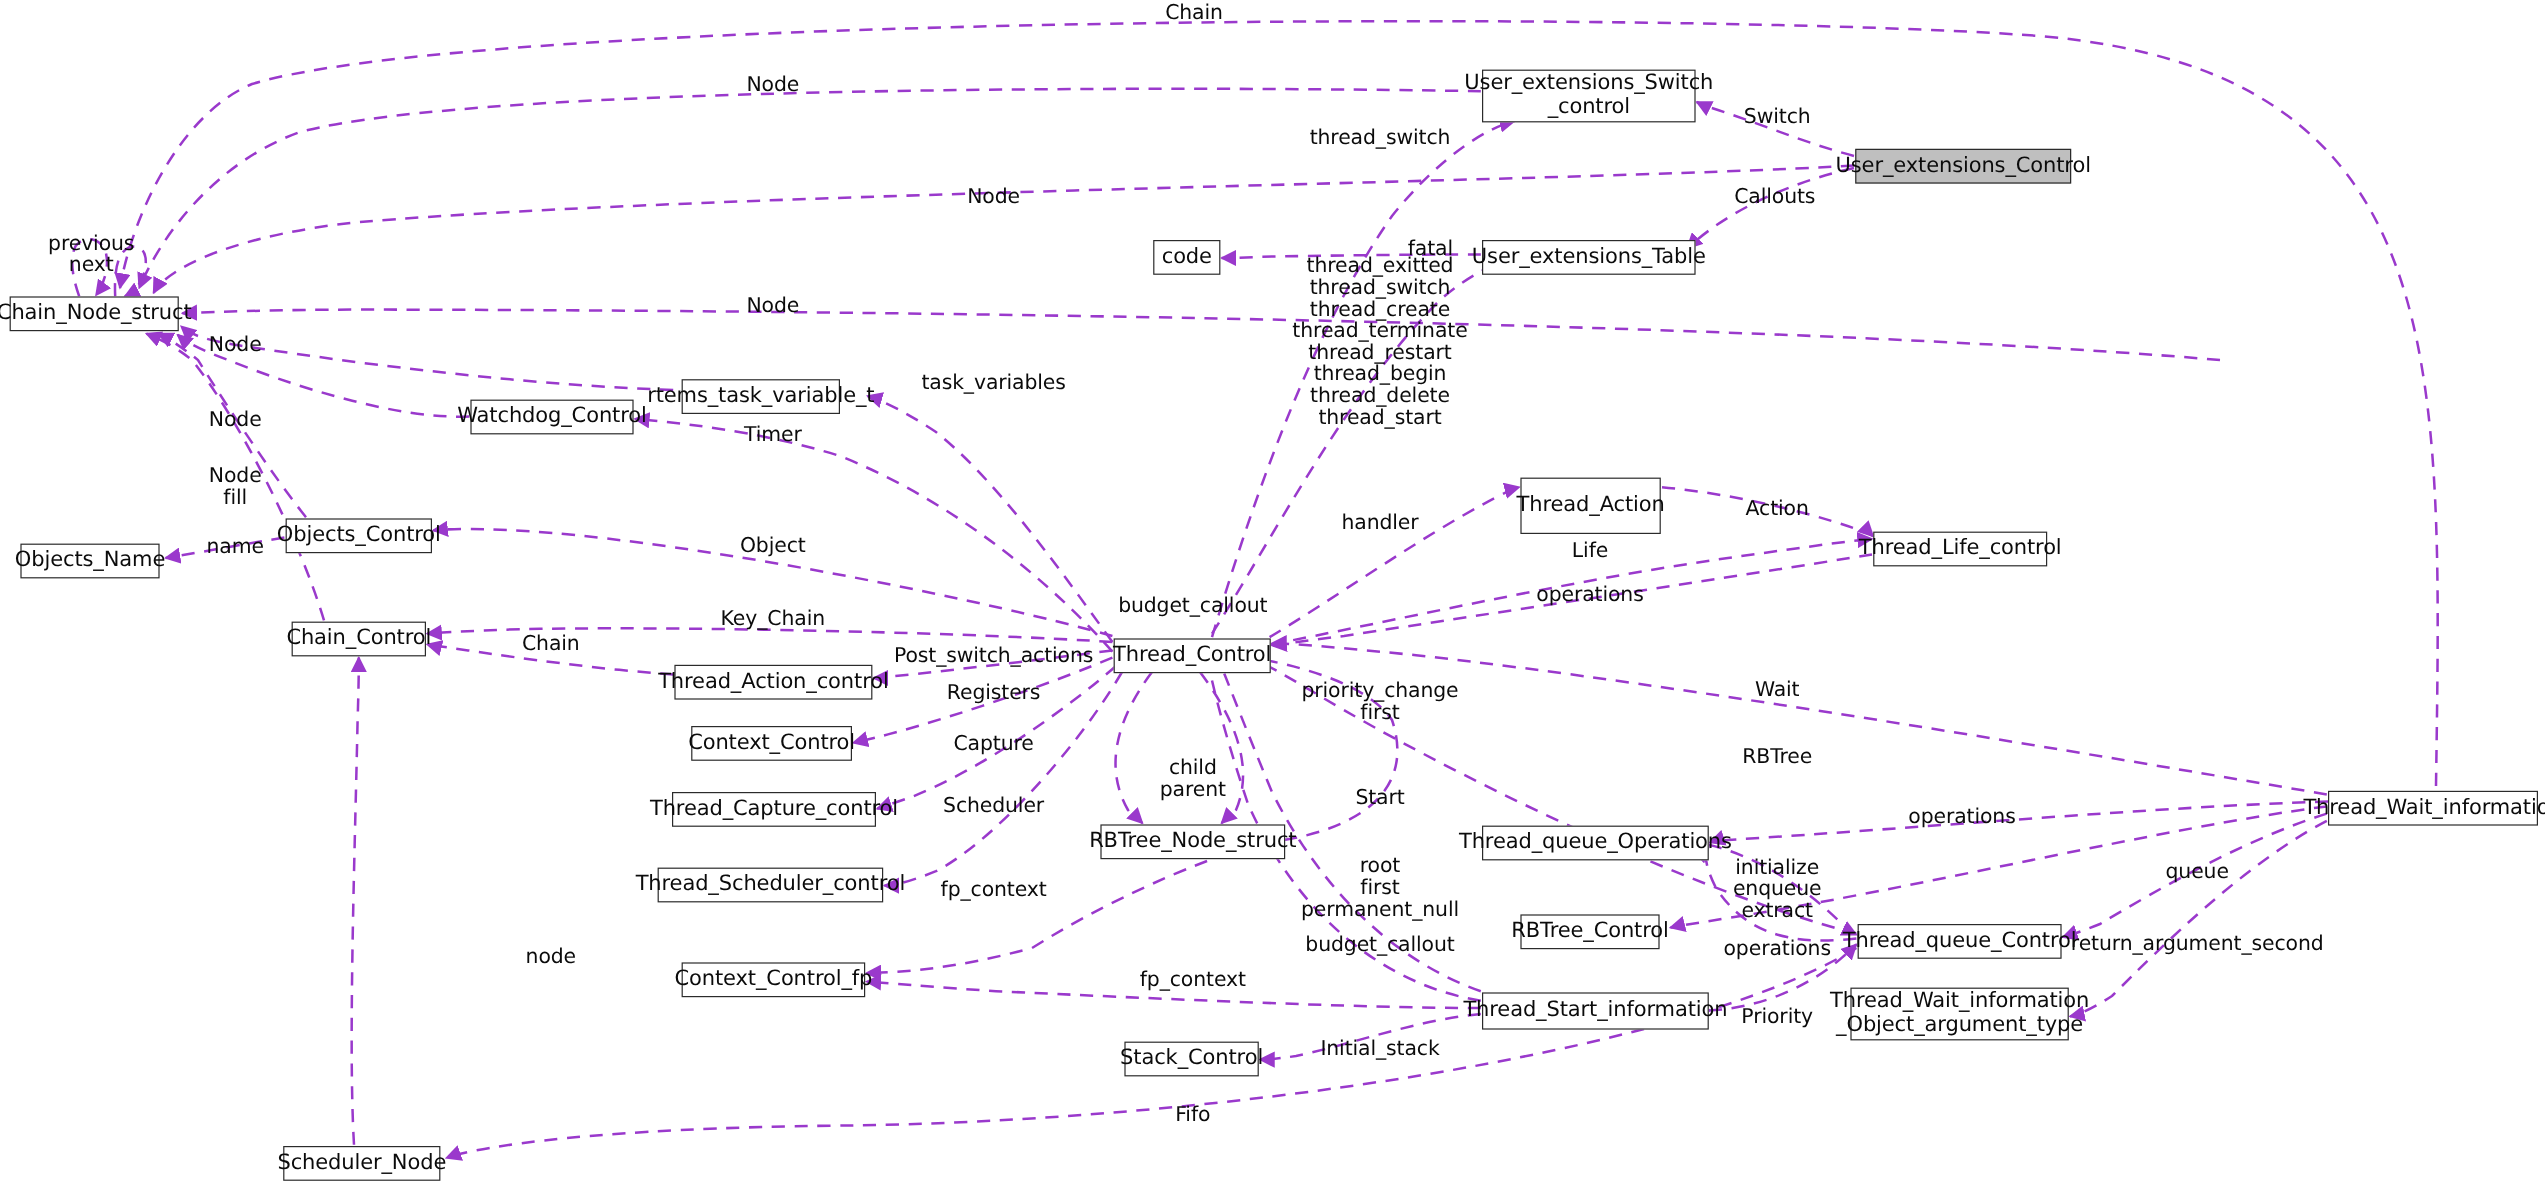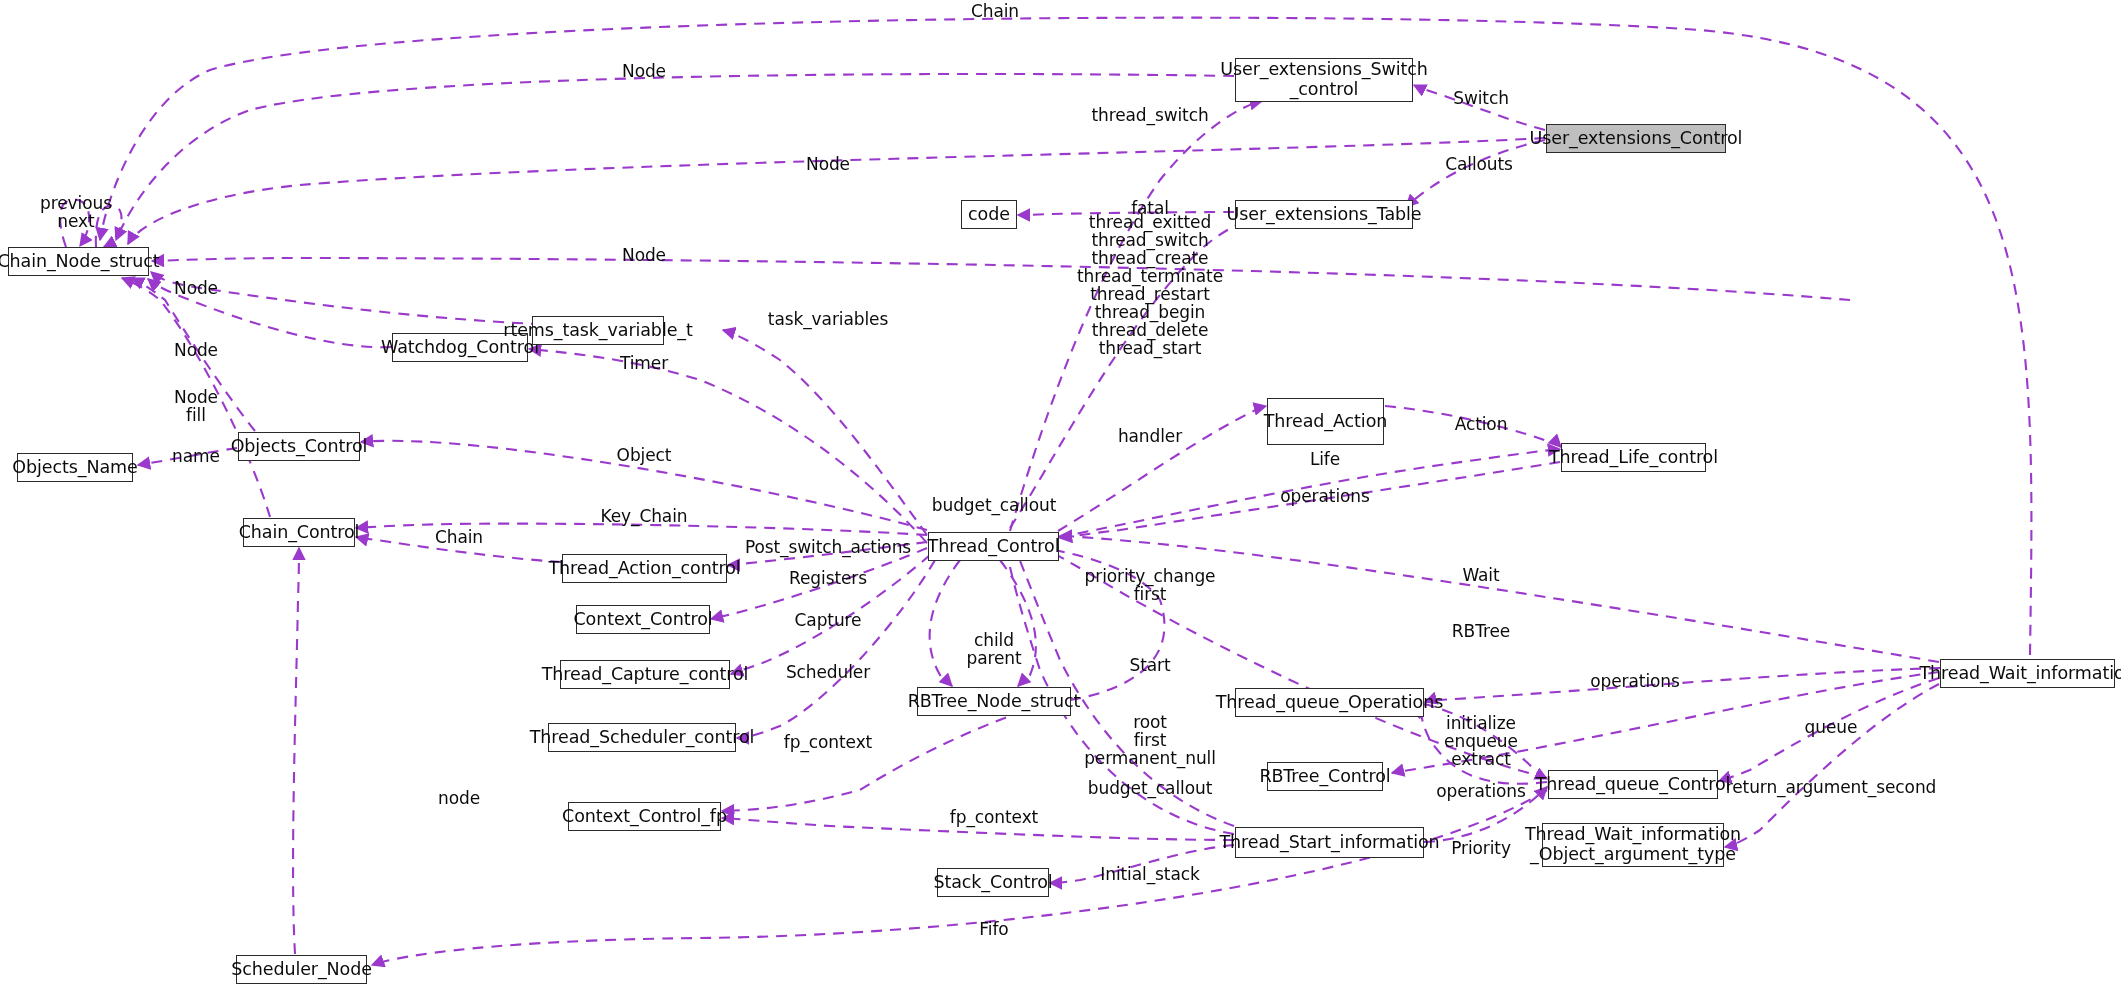--- a/index.html
+++ b/index.html
@@ -162,21 +162,21 @@
 
       <path d="M 1547 790 C 1400 880 1000 935 700 938 C 500 940 400 955 372 965"></path>
     </g>
   </svg>
 
   <div class="node" style="left:8px;top:247px;width:141px;height:29px">Chain_Node_struct</div>
   <div class="node" style="left:17px;top:453px;width:116px;height:29px">Objects_Name</div>
   <div class="node" style="left:392px;top:333px;width:136px;height:29px">Watchdog_Control</div>
   <div class="node" style="left:238px;top:432px;width:122px;height:29px">Objects_Control</div>
   <div class="node" style="left:243px;top:518px;width:112px;height:29px">Chain_Control</div>
-  <div class="node" style="left:532px;top:316px;width:132px;height:29px">rtems_task_variable_t</div>
+  <div class="node" style="left:568px;top:316px;width:132px;height:29px">rtems_task_variable_t</div>
   <div class="node" style="left:562px;top:554px;width:165px;height:29px">Thread_Action_control</div>
   <div class="node" style="left:576px;top:605px;width:134px;height:29px">Context_Control</div>
   <div class="node" style="left:560px;top:660px;width:170px;height:29px">Thread_Capture_control</div>
   <div class="node" style="left:548px;top:723px;width:188px;height:29px">Thread_Scheduler_control</div>
   <div class="node" style="left:568px;top:802px;width:153px;height:29px">Context_Control_fp</div>
   <div class="node" style="left:937px;top:868px;width:112px;height:29px">Stack_Control</div>
   <div class="node" style="left:236px;top:955px;width:131px;height:29px">Scheduler_Node</div>
   <div class="node" style="left:961px;top:200px;width:56px;height:29px">code</div>
   <div class="node" style="left:928px;top:532px;width:131px;height:29px">Thread_Control</div>
   <div class="node" style="left:917px;top:687px;width:154px;height:29px">RBTree_Node_struct</div>
@@ -193,21 +193,21 @@
   <div class="node" style="left:1542px;top:823px;width:182px;height:44px">Thread_Wait_information
 _Object_argument_type</div>
   <div class="node" style="left:1940px;top:659px;width:175px;height:29px">Thread_Wait_information</div>
 
   <div class="edge-label" style="left:995px;top:11px">Chain</div>
   <div class="edge-label" style="left:644px;top:71px">Node</div>
   <div class="edge-label" style="left:1150px;top:115px">thread_switch</div>
   <div class="edge-label" style="left:828px;top:164px">Node</div>
   <div class="edge-label" style="left:1479px;top:164px">Callouts</div>
   <div class="edge-label" style="left:1481px;top:98px">Switch</div>
-  <div class="edge-label" style="left:1150px;top:208px">fatal</div>
+  <div class="edge-label" style="left:1192px;top:208px">fatal</div>
   <div class="edge-label" style="left:644px;top:255px">Node</div>
   <div class="edge-label multi" style="left:1150px;top:285px">thread_exitted
 thread_switch
 thread_create
 thread_terminate
 thread_restart
 thread_begin
 thread_delete
 thread_start</div>
   <div class="edge-label" style="left:828px;top:319px">task_variables</div>

